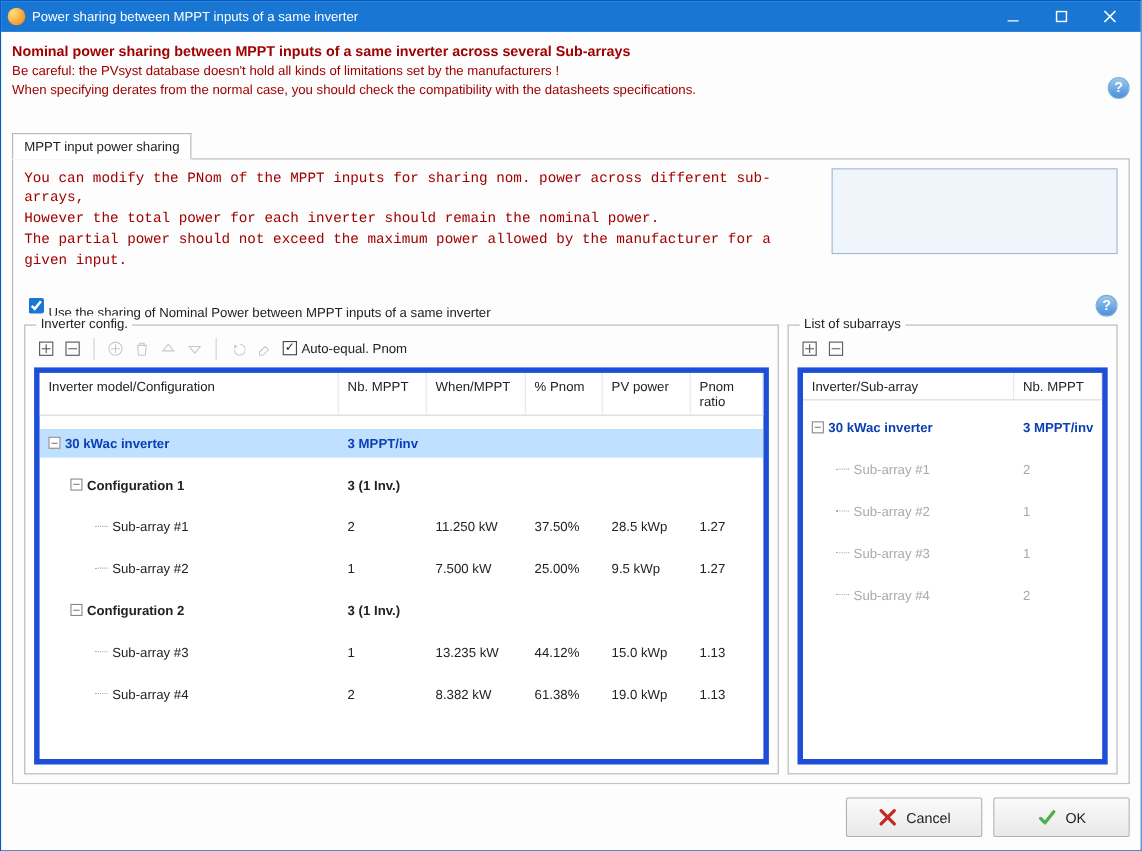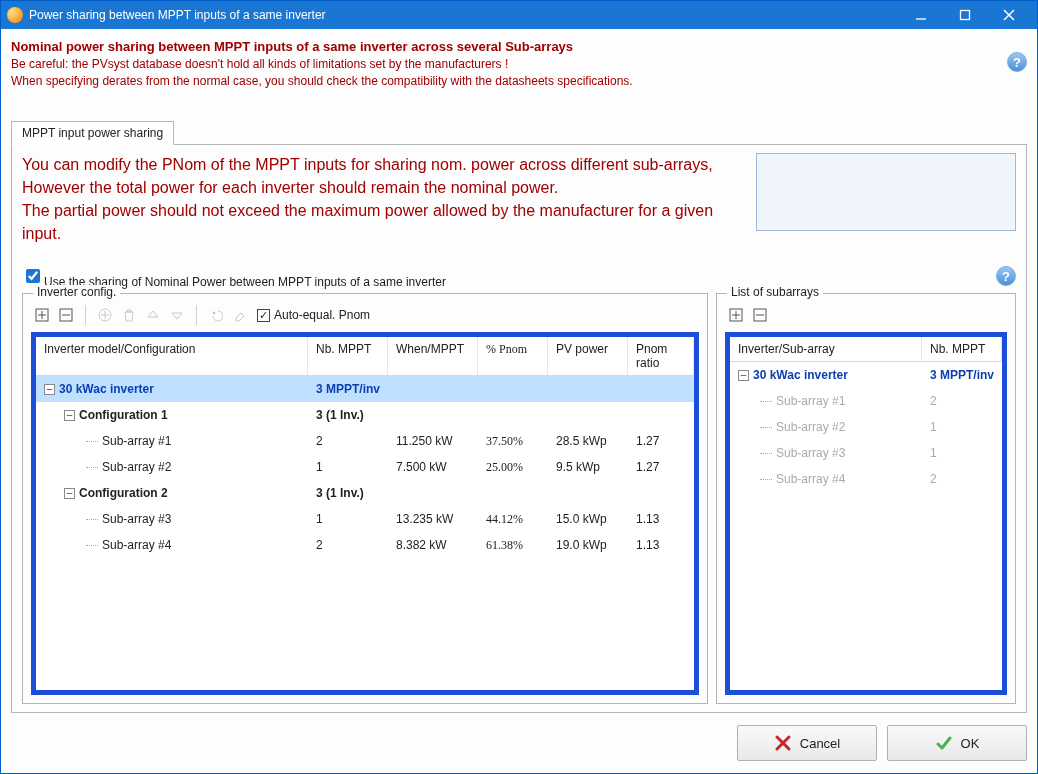--- a/index.html
+++ b/index.html
@@ -9,30 +9,30 @@
   .titlebar .app-icon { width:16px; height:16px; border-radius:50%; background:radial-gradient(circle at 30% 30%, #ffe082, #f57c00); margin-right:6px;}
   .titlebar .title { flex:1; font-size:12px; }
   .winbtns { display:flex; gap:0; }
   .winbtn { width:44px; height:28px; display:flex; align-items:center; justify-content:center; color:#fff;}
   .winbtn svg { width:12px; height:12px; }
   
   .content { flex:1; padding:6px 10px 0 10px; display:flex; flex-direction:column; overflow:hidden;}
   .heading { color:#a00000; font-weight:bold; font-size:13px; margin:4px 0 2px 0;}
   .warn { color:#a00000; font-size:12px; line-height:1.4;}
   .help-icon { width:20px; height:20px; border-radius:50%; background:linear-gradient(#9cc7f0,#4a90d9); color:#fff; font-weight:bold; display:flex; align-items:center; justify-content:center; border:1px solid #7aaedb; font-size:13px;}
-  .top-row { display:flex; align-items:center;}
+  .top-row { display:flex; align-items:flex-end;}
   .top-row .text-block { flex:1;}
   
   .tab-area { margin-top:30px; flex:1; display:flex; flex-direction:column; min-height:0;}
   .tabstrip { display:flex; position:relative; top:1px; z-index:2;}
   .tab { border:1px solid #b5b5b5; border-bottom:1px solid #fff; background:#fff; padding:4px 10px; font-size:12px; position:relative;}
   .tab-pane { border:1px solid #b5b5b5; flex:1; padding:8px 10px; display:flex; flex-direction:column; min-height:0;}
   
   .note-row { display:flex; gap:20px;}
-  .note-text { color:#a00000; font-size:16px; line-height:1.45; flex:1;}
+  .note-text { color:#a00000; font-size:13px; line-height:1.45; flex:1;font-family:Liberation Mono, monospace;}
   .note-box { width:260px; height:78px; border:1px solid #9db8d8; background:#f0f5fb; }
   
   .check-row { display:flex; align-items:center; margin-top:18px;}
   .check-row input { accent-color:#1976d2; width:14px; height:14px; margin-right:4px;}
   .check-row label { font-size:12px;margin-top:12px;}
   .check-row .spacer { flex:1;}
   
   .groupboxes { display:flex; gap:8px; margin-top:4px; flex:1; min-height:0;}
   .groupbox { border:1px solid #b5b5b5; position:relative; padding:8px; flex:1; display:flex; flex-direction:column; min-height:0;}
   .groupbox.right { flex:0 0 300px;}
@@ -44,44 +44,44 @@
   .tbtn svg { width:14px; height:14px; }
   .vsep { width:1px; height:20px; background:#cfcfcf; margin:0 6px;}
   .autoeq-cb { display:flex; align-items:center; gap:4px; margin-left:4px;}
   .autoeq-cb .box { width:13px; height:13px; border:1px solid #444; display:flex; align-items:center; justify-content:center;}
   .autoeq-cb .box::after { content:"✓"; font-size:11px; line-height:1; color:#222;}
   
   .grid { border:5px solid #1d4ed8; flex:1; overflow:hidden; background:#fff; display:flex; flex-direction:column;}
   .ghead { display:flex; border-bottom:1px solid #d7d7d7; background:#fff;}
   .ghead .gc { padding:5px 8px; border-right:1px solid #e6e6e6; font-size:12px; color:#222;}
   .gbody { flex:1; overflow:auto;}
-  .grow { display:flex; align-items:center; height:26px;}
+  .grow { display:flex; align-items:center; height:26px;margin-top:12px;}
   .grow .gc { padding:0 8px; font-size:12px;}
   .grow.selected { background:#bfe0ff;}
   .bold-blue { color:#0b3fb2; font-weight:bold;}
   .black-bold { font-weight:bold;}
   
   .tree-cell { display:flex; align-items:center; gap:4px;}
   .toggle { width:11px; height:11px; border:1px solid #888; display:flex; align-items:center; justify-content:center; font-size:10px; line-height:1; color:#444; background:#fff;}
   .toggle.minus::before { content:"–";}
   .dotted-h { border-top:1px dotted #aaa; width:12px; height:1px;}
   
   
   .L .c0 { width:272px;}
   .L .c1 { width:80px;}
   .L .c2 { width:90px;}
-  .L .c3 { width:70px;font-family:Liberation Serif, serif;}
+  .L .c3 { width:70px;}
   .L .c4 { width:80px;}
   .L .c5 { flex:1;}
   
   .R .c0 { flex:1;}
   .R .c1 { width:80px;}
   
   .footer { padding:12px 10px; display:flex; justify-content:flex-end; gap:10px;}
-  .btn { width:140px; height:36px; border:1px solid #b0b0b0; background:linear-gradient(#fafafa,#e9e9e9); display:flex; align-items:center; justify-content:center; gap:8px; font-size:13px; border-radius:2px;}
+  .btn { width:124px; height:36px; border:1px solid #b0b0b0; background:linear-gradient(#fafafa,#e9e9e9); display:flex; align-items:center; justify-content:center; gap:8px; font-size:13px; border-radius:2px;}
   .btn svg { width:18px; height:18px;}
   .gray { color:#aaa;}
 </style>
 </head>
 <body>
 
 <div class="window">
   <div class="titlebar">
     <div class="app-icon"></div>
     <div class="title">Power sharing between MPPT inputs of a same inverter</div>

